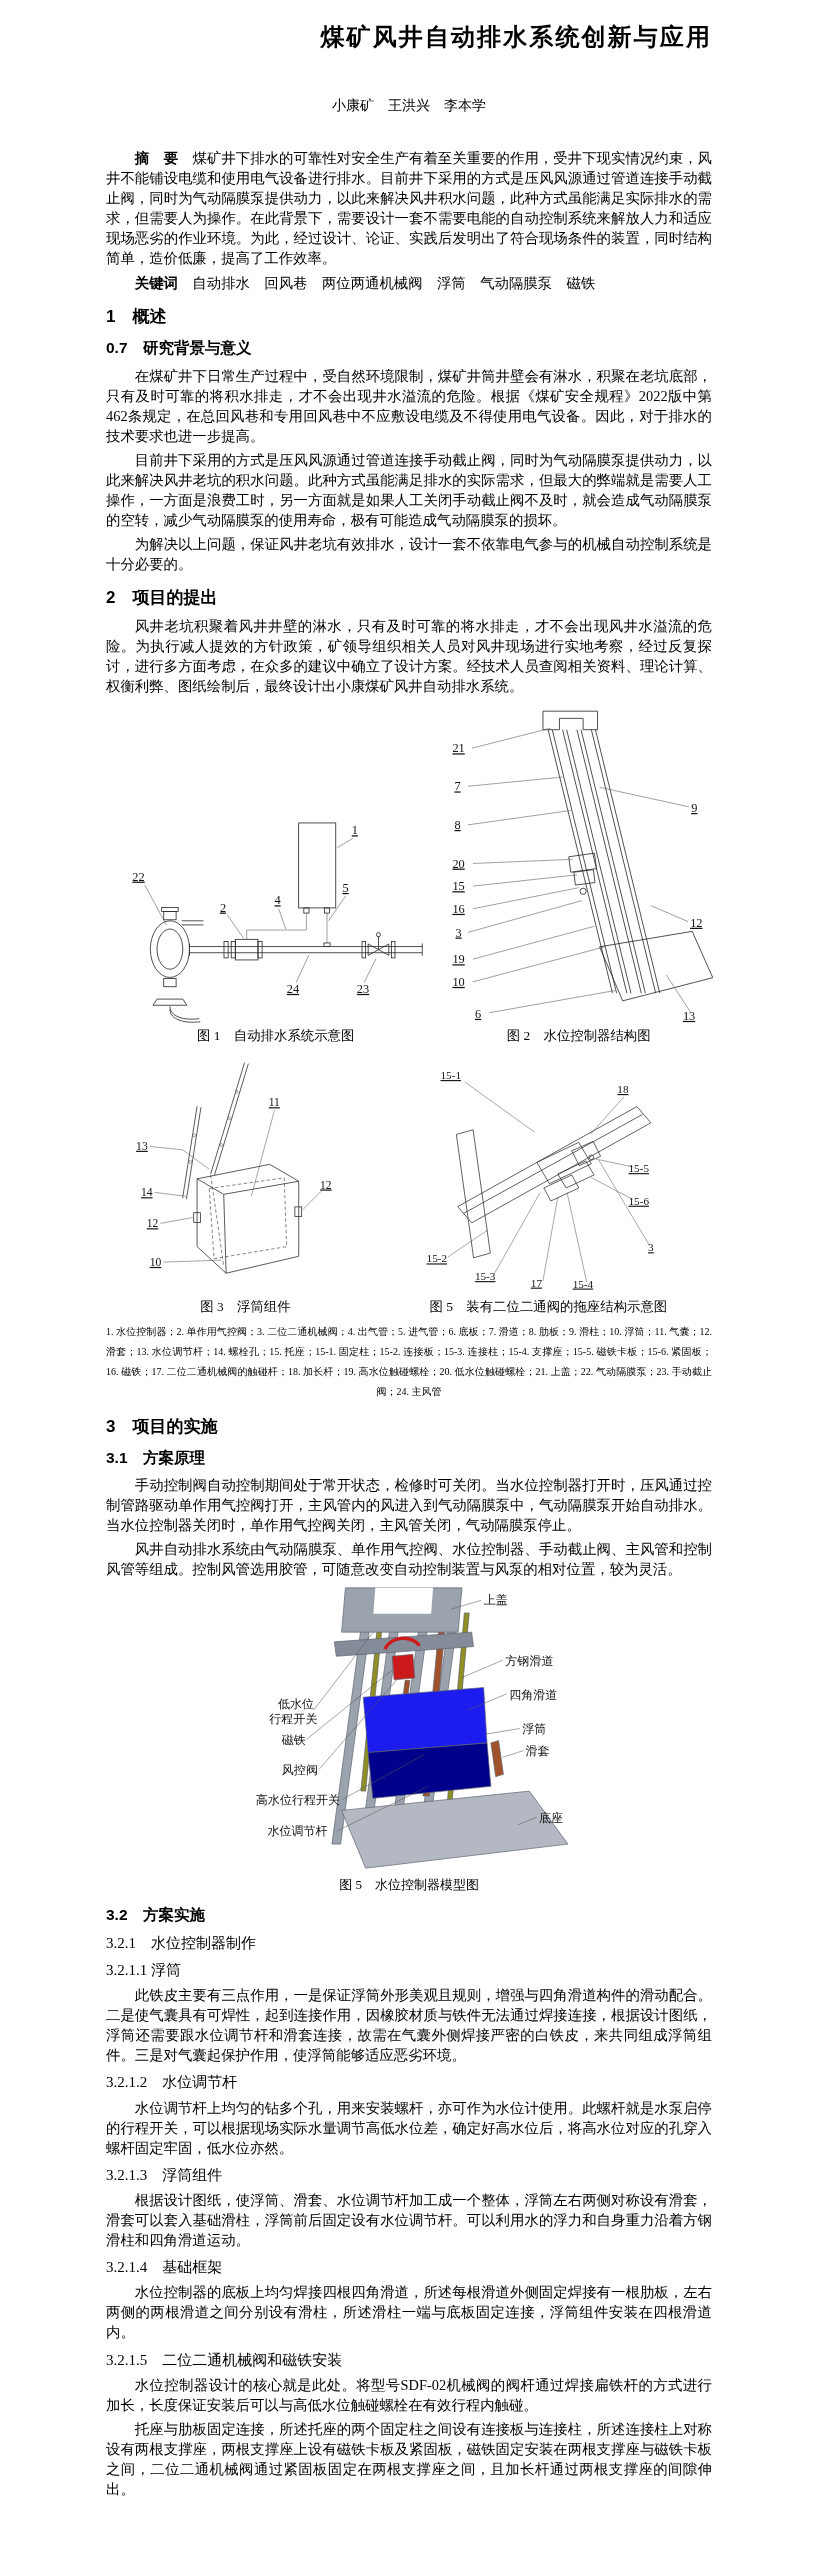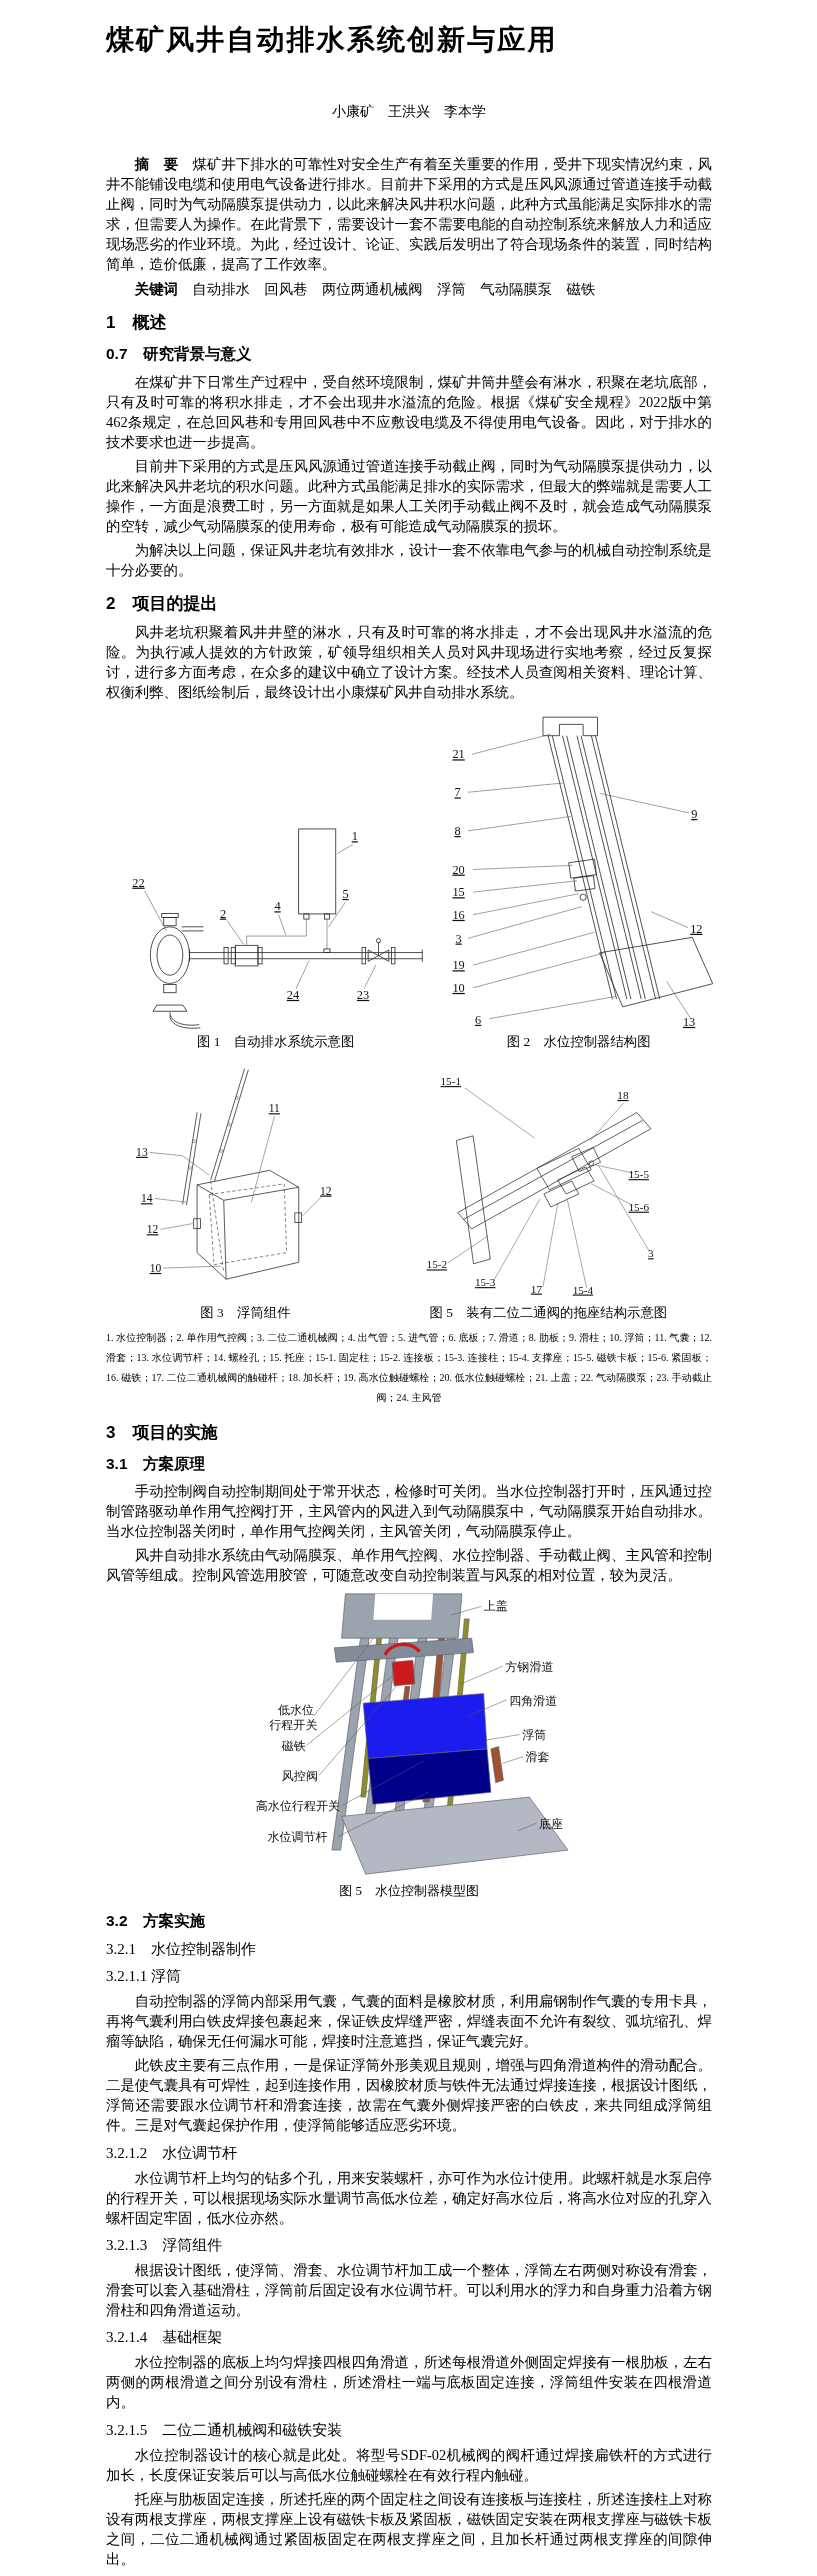--- a/index.html
+++ b/index.html
@@ -3,21 +3,21 @@
 <meta charset="utf-8">
 <style>
   html,body{margin:0;padding:0;background:#ffffff;}
   .page{
     width:818px;height:3207px;box-sizing:border-box;
     padding:13.4px 106px 0 106px;overflow:hidden;background:#fff;
     font-family:"Liberation Serif",serif;color:#000;
   }
   .title{
     font-family:"Liberation Sans",sans-serif;font-weight:700;
-    font-size:28px;text-align:left;letter-spacing:2.1px;margin:7.2px 0 0 0;
+    font-size:24px;text-align:right;letter-spacing:2.1px;margin:7.2px 0 0 0;
   }
   .authors{font-size:14px;text-align:center;margin-top:44px;}
   .abstract,.kw{font-size:14.4px;line-height:20px;text-align:justify;text-indent:2em;margin:0;}
   .abstract{margin-top:33px;}
   .kw{margin-top:5.2px;}
   .lbl{font-weight:700;font-family:"Liberation Sans",sans-serif;}
   .h1{font-family:"Liberation Sans",sans-serif;font-size:17px;font-weight:700;margin:12.4px 0 7.2px 0;}
   .h2{font-family:"Liberation Sans",sans-serif;font-size:15.5px;font-weight:700;margin:10.3px 0 6.2px 0;}
   .h3{font-size:15px;font-weight:400;margin:8.2px 0 5.2px 0;}
   p.b{font-size:14.4px;line-height:20px;text-align:justify;text-indent:2em;margin:0 0 4.1px 0;}
@@ -303,21 +303,20 @@
         <line class="thin" x1="242" y1="512" x2="430" y2="420"></line>
         <text class="cjk" x="96" y="522">水位调节杆</text>
       </g>
     </svg>
   </div>
   <div class="cap5">图 5　水位控制器模型图</div>
 
   <h3 class="h2">3.2　方案实施</h3>
   <h4 class="h3">3.2.1　水位控制器制作</h4>
   <h4 class="h3">3.2.1.1 浮筒</h4>
-  <p class="b">自动控制器的浮筒内部采用气囊，气囊的面料是橡胶材质，利用扁钢制作气囊的专用卡具，再将气囊利用白铁皮焊接包裹起来，保证铁皮焊缝严密，焊缝表面不允许有裂纹、弧坑缩孔、焊瘤等缺陷，确保无任何漏水可能，焊接时注意遮挡，保证气囊完好。</p>
   <p class="b">此铁皮主要有三点作用，一是保证浮筒外形美观且规则，增强与四角滑道构件的滑动配合。二是使气囊具有可焊性，起到连接作用，因橡胶材质与铁件无法通过焊接连接，根据设计图纸，浮筒还需要跟水位调节杆和滑套连接，故需在气囊外侧焊接严密的白铁皮，来共同组成浮筒组件。三是对气囊起保护作用，使浮筒能够适应恶劣环境。</p>
   <h4 class="h3">3.2.1.2　水位调节杆</h4>
   <p class="b">水位调节杆上均匀的钻多个孔，用来安装螺杆，亦可作为水位计使用。此螺杆就是水泵启停的行程开关，可以根据现场实际水量调节高低水位差，确定好高水位后，将高水位对应的孔穿入螺杆固定牢固，低水位亦然。</p>
   <h4 class="h3">3.2.1.3　浮筒组件</h4>
   <p class="b">根据设计图纸，使浮筒、滑套、水位调节杆加工成一个整体，浮筒左右两侧对称设有滑套，滑套可以套入基础滑柱，浮筒前后固定设有水位调节杆。可以利用水的浮力和自身重力沿着方钢滑柱和四角滑道运动。</p>
   <h4 class="h3">3.2.1.4　基础框架</h4>
   <p class="b">水位控制器的底板上均匀焊接四根四角滑道，所述每根滑道外侧固定焊接有一根肋板，左右两侧的两根滑道之间分别设有滑柱，所述滑柱一端与底板固定连接，浮筒组件安装在四根滑道内。</p>
   <h4 class="h3">3.2.1.5　二位二通机械阀和磁铁安装</h4>
   <p class="b">水位控制器设计的核心就是此处。将型号SDF-02机械阀的阀杆通过焊接扁铁杆的方式进行加长，长度保证安装后可以与高低水位触碰螺栓在有效行程内触碰。</p>
   <p class="b">托座与肋板固定连接，所述托座的两个固定柱之间设有连接板与连接柱，所述连接柱上对称设有两根支撑座，两根支撑座上设有磁铁卡板及紧固板，磁铁固定安装在两根支撑座与磁铁卡板之间，二位二通机械阀通过紧固板固定在两根支撑座之间，且加长杆通过两根支撑座的间隙伸出。</p>

